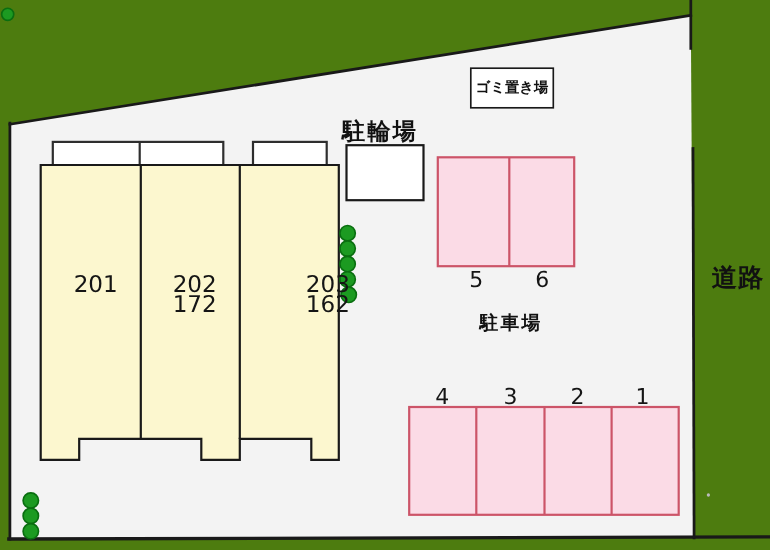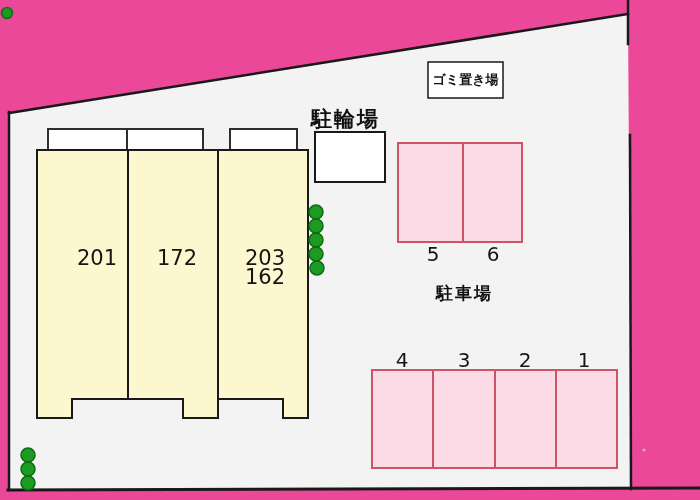--- a/index.html
+++ b/index.html
@@ -1,40 +1,40 @@
 <!DOCTYPE html>
 <html><head>
 <meta charset="utf-8">
 <style>
   html,body{margin:0;padding:0;background:#ffffff;}
   .plan{
     position:relative;
     width:700px;height:500px;
-    background:#ec4899;
+    background:#4d7c0f;
     font-family:"DejaVu Sans","Liberation Sans",sans-serif;
     overflow:hidden;
     color:#111;
   }
   .plan svg{position:absolute;left:0;top:0;}
   .lbl{position:absolute;color:#111;white-space:nowrap;}
   .lbl-garbage{
     left:428px;top:62px;width:75px;height:36px;
     display:flex;align-items:center;justify-content:center;
     font-size:13px;font-weight:600;letter-spacing:0px;
   }
   .lbl-bicycle{left:311px;top:105px;font-size:21px;font-weight:700;letter-spacing:2px;text-align:center;}
   .lbl-carpark{left:436px;top:282px;font-size:17px;font-weight:700;letter-spacing:2px;}
   .lbl-road{left:647px;top:237px;font-size:23px;font-weight:700;letter-spacing:1px;}
   .unit{
     position:absolute;top:249px;width:90px;
     text-align:center;font-size:21px;line-height:19px;color:#151515;
   }
-  .unit-1{left:52px;}
+  .unit-1{left:42px;}
   .unit-2{left:132px;}
-  .unit-3{left:220px;}
+  .unit-3{left:220px;padding-left:33px;}
   .spot{
     position:absolute;width:24px;text-align:center;
     font-size:20px;color:#151515;
   }
   .spot-5{left:421px;top:242px;}
   .spot-6{left:481px;top:242px;}
   .spot-4{left:390px;top:348px;}
   .spot-3{left:452px;top:348px;}
   .spot-2{left:513px;top:348px;}
   .spot-1{left:572px;top:348px;}
@@ -97,25 +97,27 @@
 
     <circle cx="644" cy="450" r="1.5" fill="#bbbbbb"></circle>
   </svg>
 
   <div class="lbl lbl-garbage">ゴミ置き場</div>
 
   <div class="lbl lbl-bicycle">駐輪場</div>
 
   <div class="lbl lbl-carpark">駐車場</div>
 
+  <div class="lbl lbl-road">道路</div>
 
   <div class="unit unit-1">
     <div>201</div>
   </div>
   <div class="unit unit-2">
+    <div>202</div>
     <div>172</div>
   </div>
   <div class="unit unit-3">
     <div>203</div>
     <div>162</div>
   </div>
 
   <div class="spot spot-5">5</div>
   <div class="spot spot-6">6</div>
   <div class="spot spot-4">4</div>

